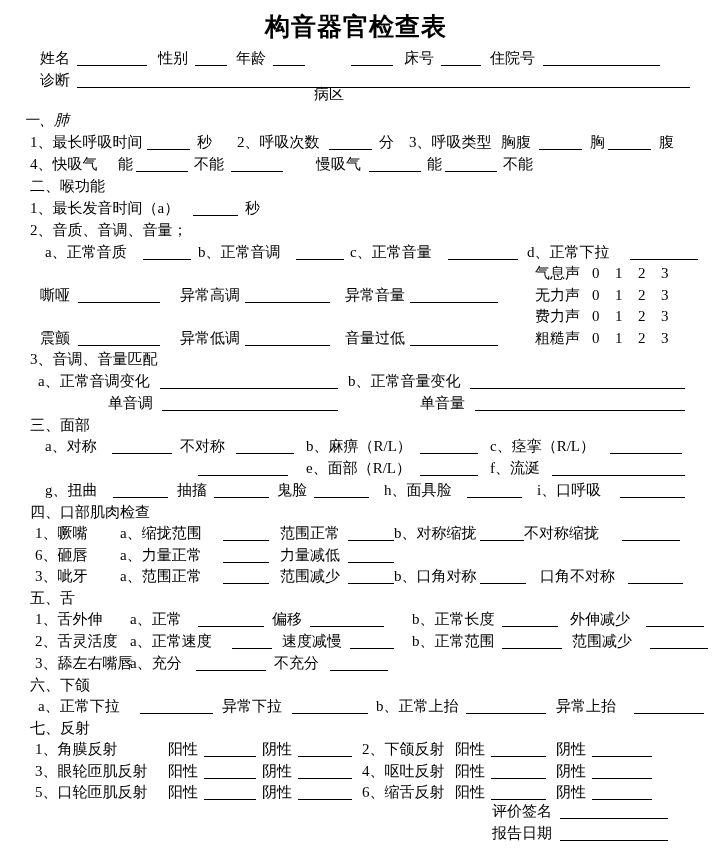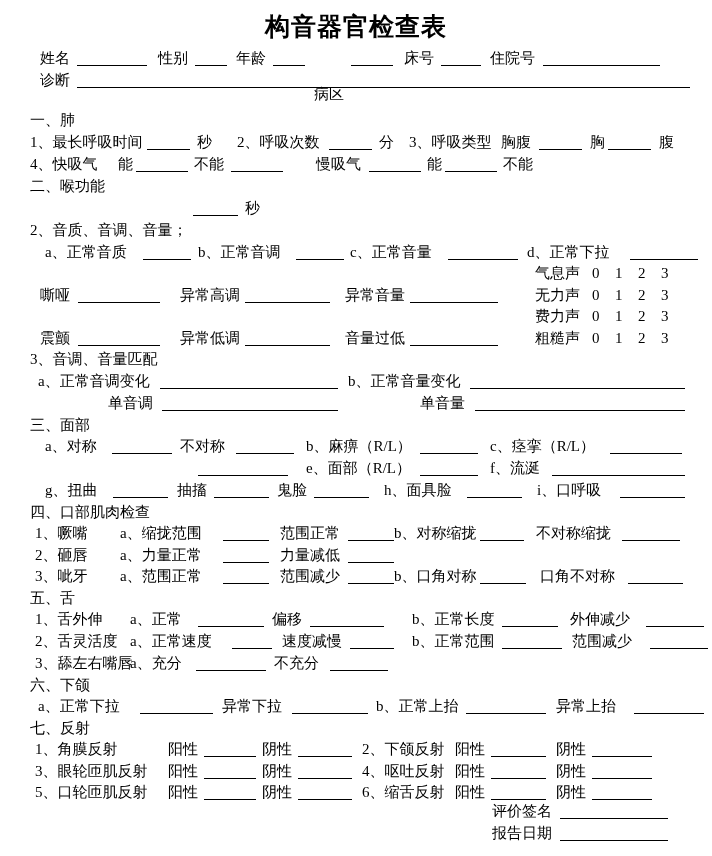--- a/index.html
+++ b/index.html
@@ -44,21 +44,21 @@
         <span class="seg" style="left: 404px;">床号</span>
         <span class="blank" style="left: 441px; width: 40px;"></span>
         <span class="seg" style="left: 490px;">住院号</span>
         <span class="blank" style="left: 543px; width: 117px;"></span>
       </div>
       <div class="line" style="top: 70px;">
         <span class="seg" style="left: 40px;">诊断</span>
         <span class="blank" style="left: 77px; width: 613px;"></span>
       </div>
       <div class="line" style="top: 110px;">
-        <span class="seg" style="left: 30px;">一、肺</span>
+        <span class="seg" style="left: 24px; font-style: italic;">一、肺</span>
       </div>
       <div class="line" style="top: 132px;">
         <span class="seg" style="left: 30px;">1、最长呼吸时间</span>
         <span class="blank" style="left: 147px; width: 43px;"></span>
         <span class="seg" style="left: 197px;">秒</span>
         <span class="seg" style="left: 237px;">2、呼吸次数</span>
         <span class="blank" style="left: 329px; width: 43px;"></span>
         <span class="seg" style="left: 379px;">分</span>
         <span class="seg" style="left: 409px;">3、呼吸类型</span>
         <span class="seg" style="left: 501px;">胸腹</span>
@@ -76,20 +76,21 @@
         <span class="seg" style="left: 316px;">慢吸气</span>
         <span class="blank" style="left: 369px; width: 52px;"></span>
         <span class="seg" style="left: 427px;">能</span>
         <span class="blank" style="left: 445px; width: 52px;"></span>
         <span class="seg" style="left: 503px;">不能</span>
       </div>
       <div class="line" style="top: 176px;">
         <span class="seg" style="left: 30px;">二、喉功能</span>
       </div>
       <div class="line" style="top: 198px;">
+        <span class="seg" style="left: 30px;">1、最长发音时间（a）</span>
         <span class="blank" style="left: 193px; width: 45px;"></span>
         <span class="seg" style="left: 245px;">秒</span>
       </div>
       <div class="line" style="top: 220px;">
         <span class="seg" style="left: 30px;">2、音质、音调、音量；</span>
       </div>
       <div class="line" style="top: 242px;">
         <span class="seg" style="left: 45px;">a、正常音质</span>
         <span class="blank" style="left: 143px; width: 48px;"></span>
         <span class="seg" style="left: 198px;">b、正常音调</span>
@@ -190,25 +191,25 @@
         <span class="seg" style="left: 30px;">四、口部肌肉检查</span>
       </div>
       <div class="line" style="top: 523px;">
         <span class="seg" style="left: 35px;">1、噘嘴</span>
         <span class="seg" style="left: 120px;">a、缩拢范围</span>
         <span class="blank" style="left: 223px; width: 46px;"></span>
         <span class="seg" style="left: 280px;">范围正常</span>
         <span class="blank" style="left: 348px; width: 46px;"></span>
         <span class="seg" style="left: 394px;">b、对称缩拢</span>
         <span class="blank" style="left: 480px; width: 44px;"></span>
-        <span class="seg" style="left: 536px;">不对称缩拢</span>
+        <span class="seg" style="left: 524px;">不对称缩拢</span>
         <span class="blank" style="left: 622px; width: 58px;"></span>
       </div>
       <div class="line" style="top: 545px;">
-        <span class="seg" style="left: 35px;">2、砸唇</span>
+        <span class="seg" style="left: 35px;">6、砸唇</span>
         <span class="seg" style="left: 120px;">a、力量正常</span>
         <span class="blank" style="left: 223px; width: 46px;"></span>
         <span class="seg" style="left: 280px;">力量减低</span>
         <span class="blank" style="left: 348px; width: 46px;"></span>
       </div>
       <div class="line" style="top: 566px;">
         <span class="seg" style="left: 35px;">3、呲牙</span>
         <span class="seg" style="left: 120px;">a、范围正常</span>
         <span class="blank" style="left: 223px; width: 46px;"></span>
         <span class="seg" style="left: 280px;">范围减少</span>

